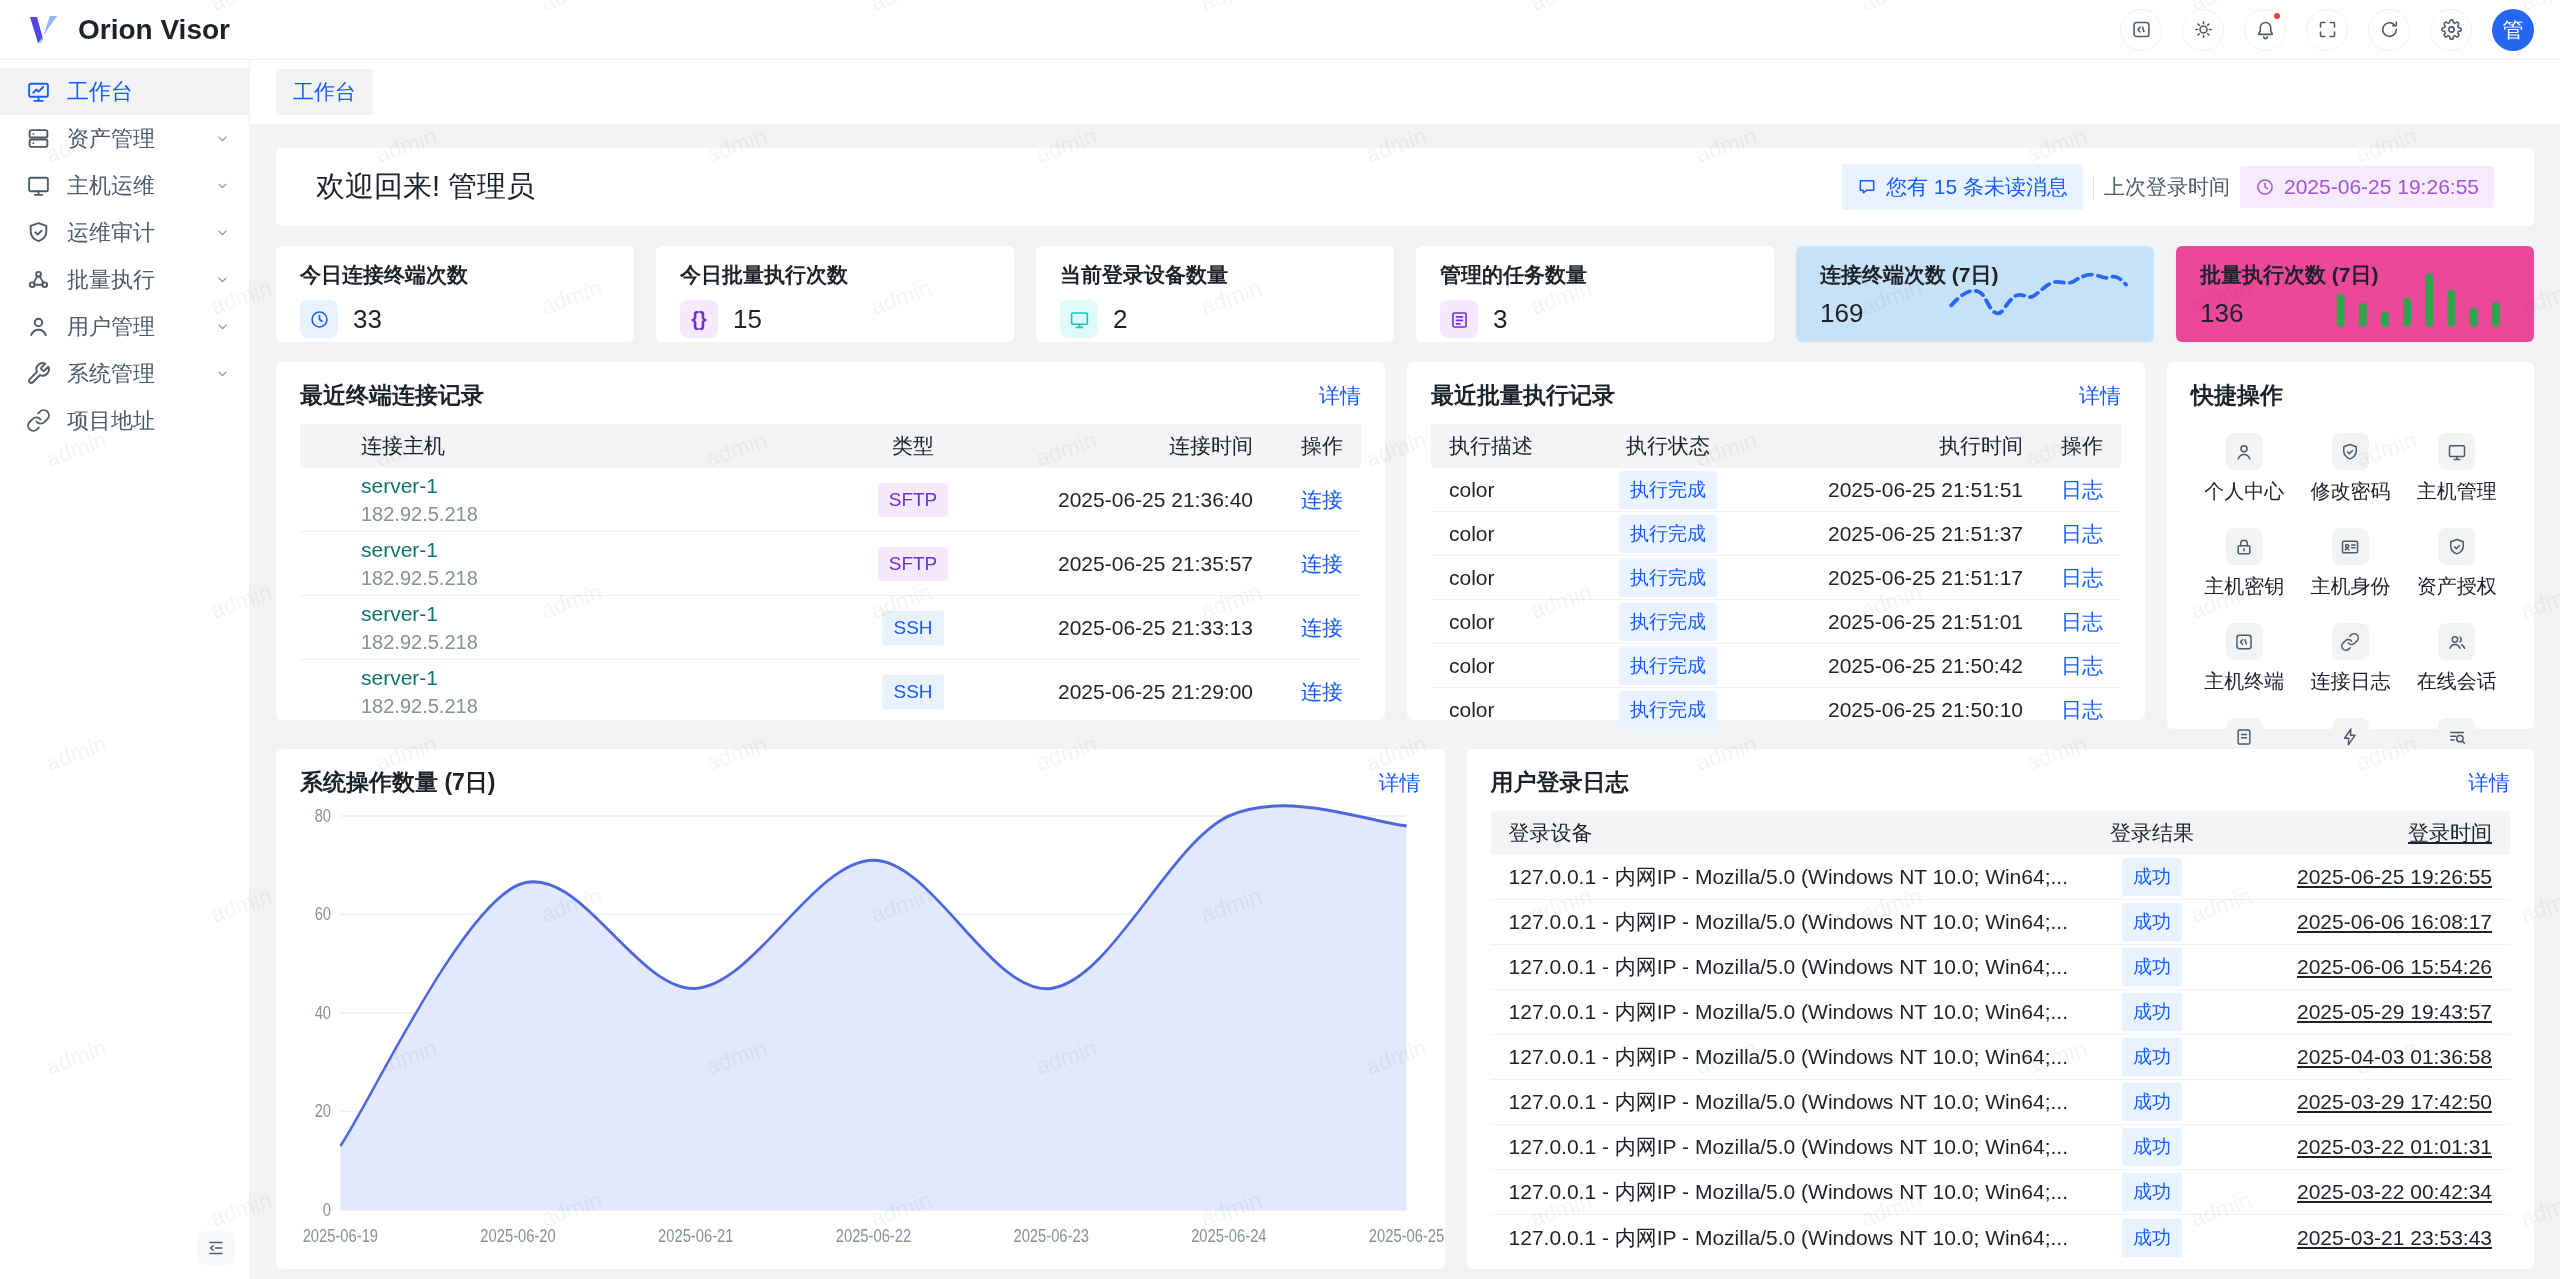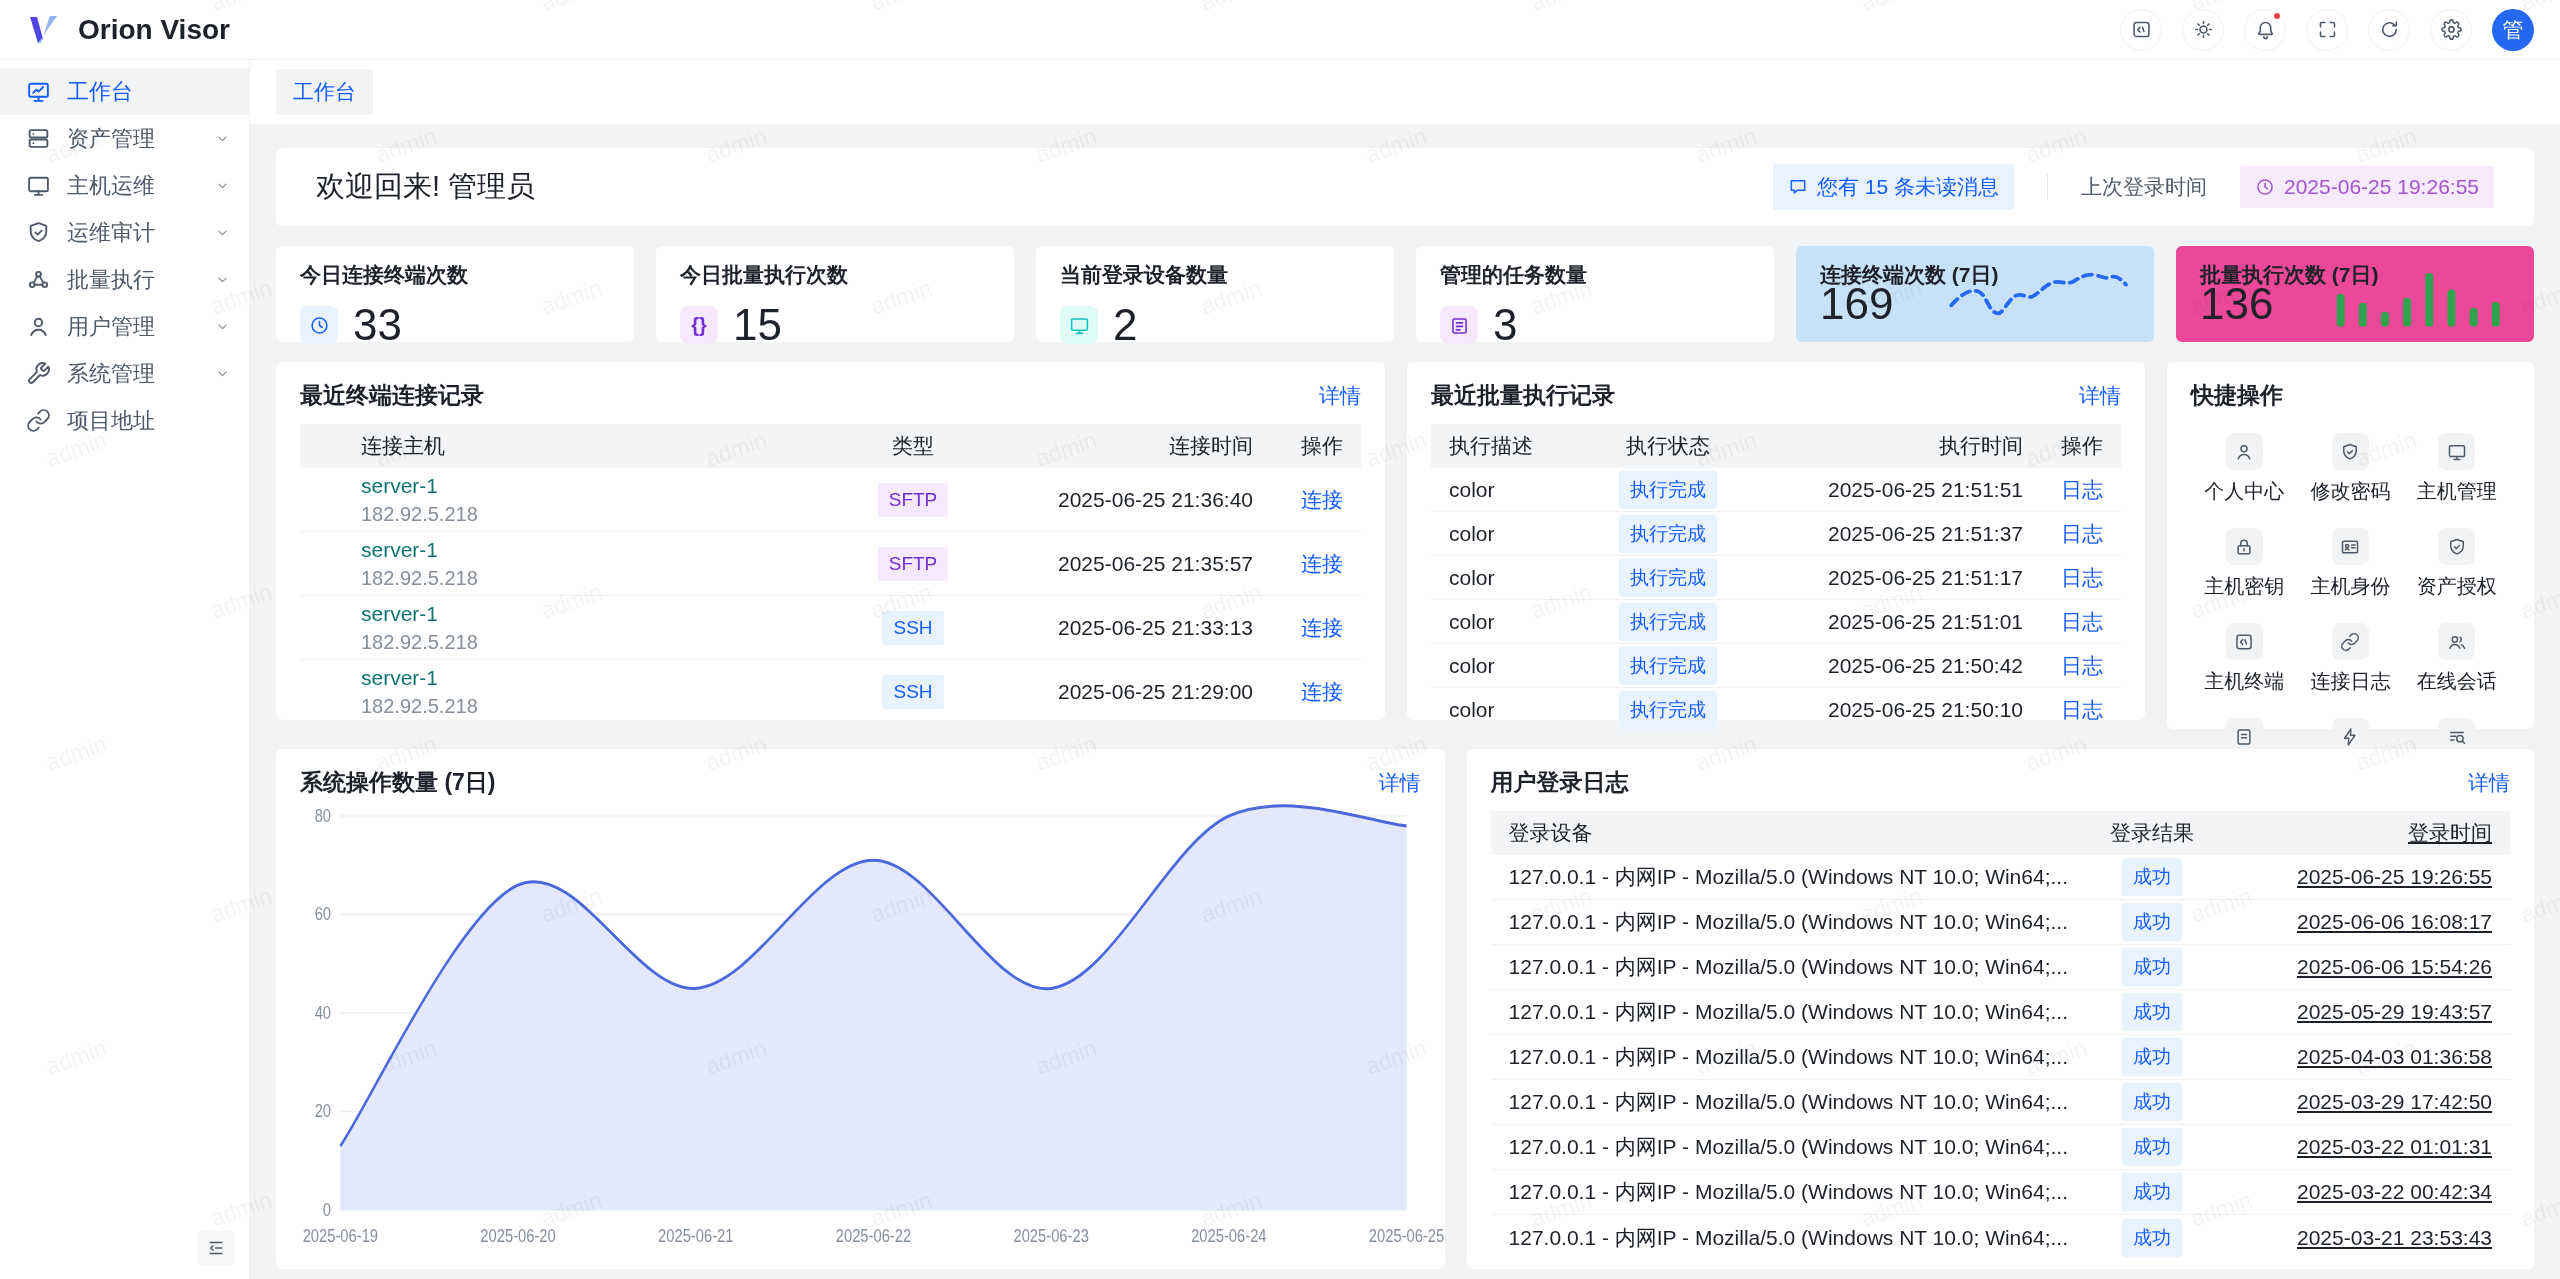--- a/index.html
+++ b/index.html
@@ -47,37 +47,37 @@
   .main { margin-left:250px; padding-top:60px; }
   .crumb-bar { background:#fff; height:64px; display:flex; align-items:center; padding:0 26px; }
   .crumb-chip { background:#f2f3f5; color:#165dff; font-size:21px; padding:9px 17px; border-radius:3px; cursor:pointer; }
   .content { padding:24px 26px; display:flex; flex-direction:column; gap:20px; }
 
   .card { background:#fff; border-radius:6px; }
 
   
   .welcome-card { height:78px; display:flex; align-items:center; justify-content:space-between; padding:0 40px; }
   .welcome-title { font-size:29px; font-weight:400; color:#1d2129; }
-  .welcome-right { display:flex; align-items:center; gap:33px; font-size:21px; }
+  .welcome-right { display:flex; align-items:center; gap:10px; font-size:21px; }
   .badge { display:flex; align-items:center; gap:9px; padding:9px 15px; border-radius:3px; cursor:pointer; }
   .badge .g { width:20px; height:20px; }
   .badge-blue { background:#e8f3ff; color:#165dff; }
   .badge-purple { background:#f7eafc; color:#a155cf; }
   .vdiv { width:1px; height:26px; background:#e5e6eb; }
   .muted { color:#4e5969; }
 
   
   .stats-row { display:flex; gap:22px; }
   .stat-card { flex:1; background:#fff; border-radius:6px; padding:15px 24px; height:96px; position:relative; }
   .stat-label { font-size:21px; font-weight:700; color:#1d2129; }
   .stat-valrow { margin-top:11px; display:flex; align-items:center; gap:15px; }
   .stat-icon { width:38px; height:38px; border-radius:8px; display:flex; align-items:center; justify-content:center; }
   .stat-icon .g { width:21px; height:21px; }
   .stat-icon .braces { font-size:20px; font-weight:700; }
-  .stat-value { font-size:44px; color:#1d2129;text-align:center; }
+  .stat-value { font-size:26px; color:#1d2129;text-align:center; }
   .stat-card.spark .stat-value { position:absolute; left:24px; bottom:13px; }
   .spark-vis { position:absolute; right:22px; bottom:12px; width:52%; height:66px; }
 
   
   .mid-row { display:flex; gap:22px; align-items:flex-start; }
   .mid-a { width:1109px; height:358px; padding:18px 24px; }
   .mid-b { width:738px; height:358px; padding:18px 24px; }
   .mid-c { flex:1; height:367px; padding:18px 24px; }
   .card-head { display:flex; align-items:center; justify-content:space-between; }
   .card-title { font-size:23px; font-weight:700; color:#1d2129; }

